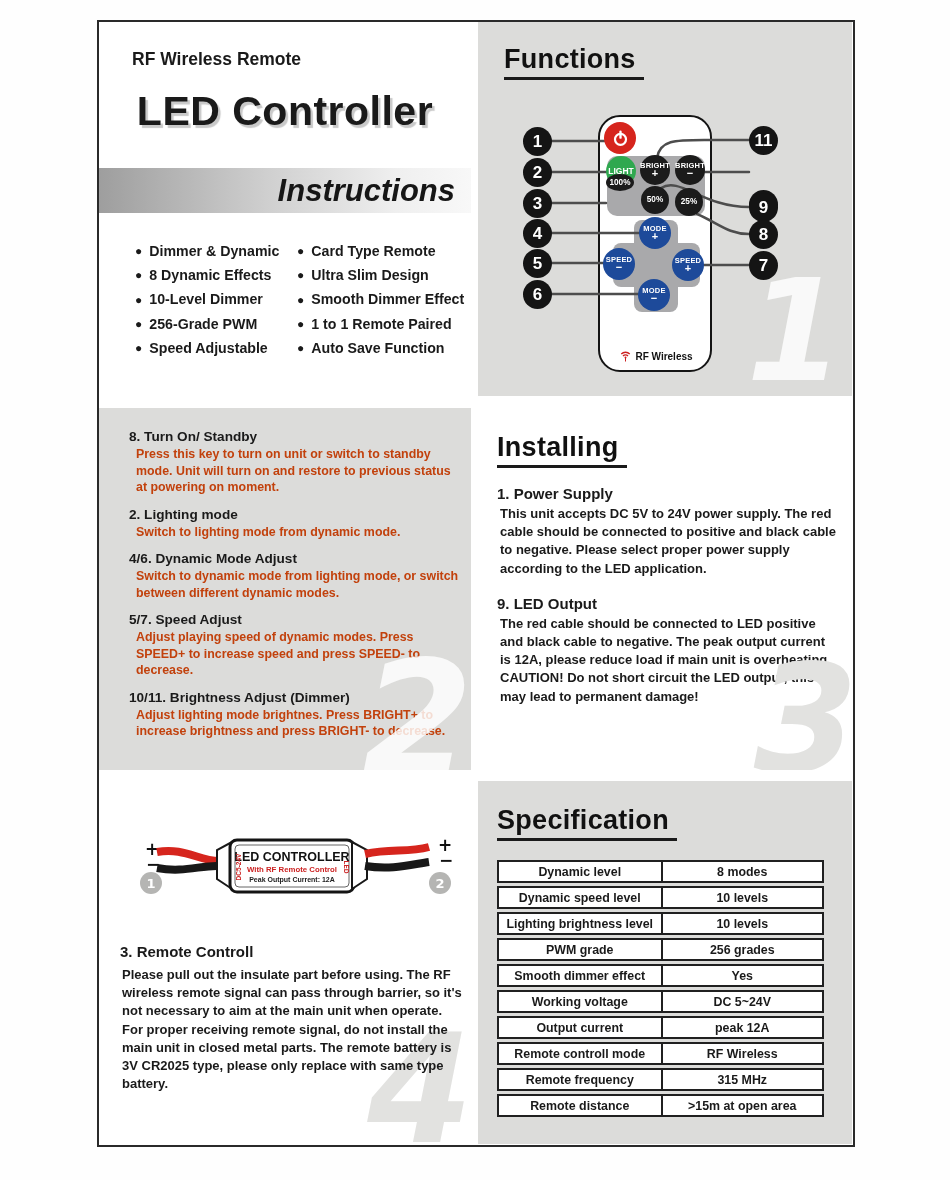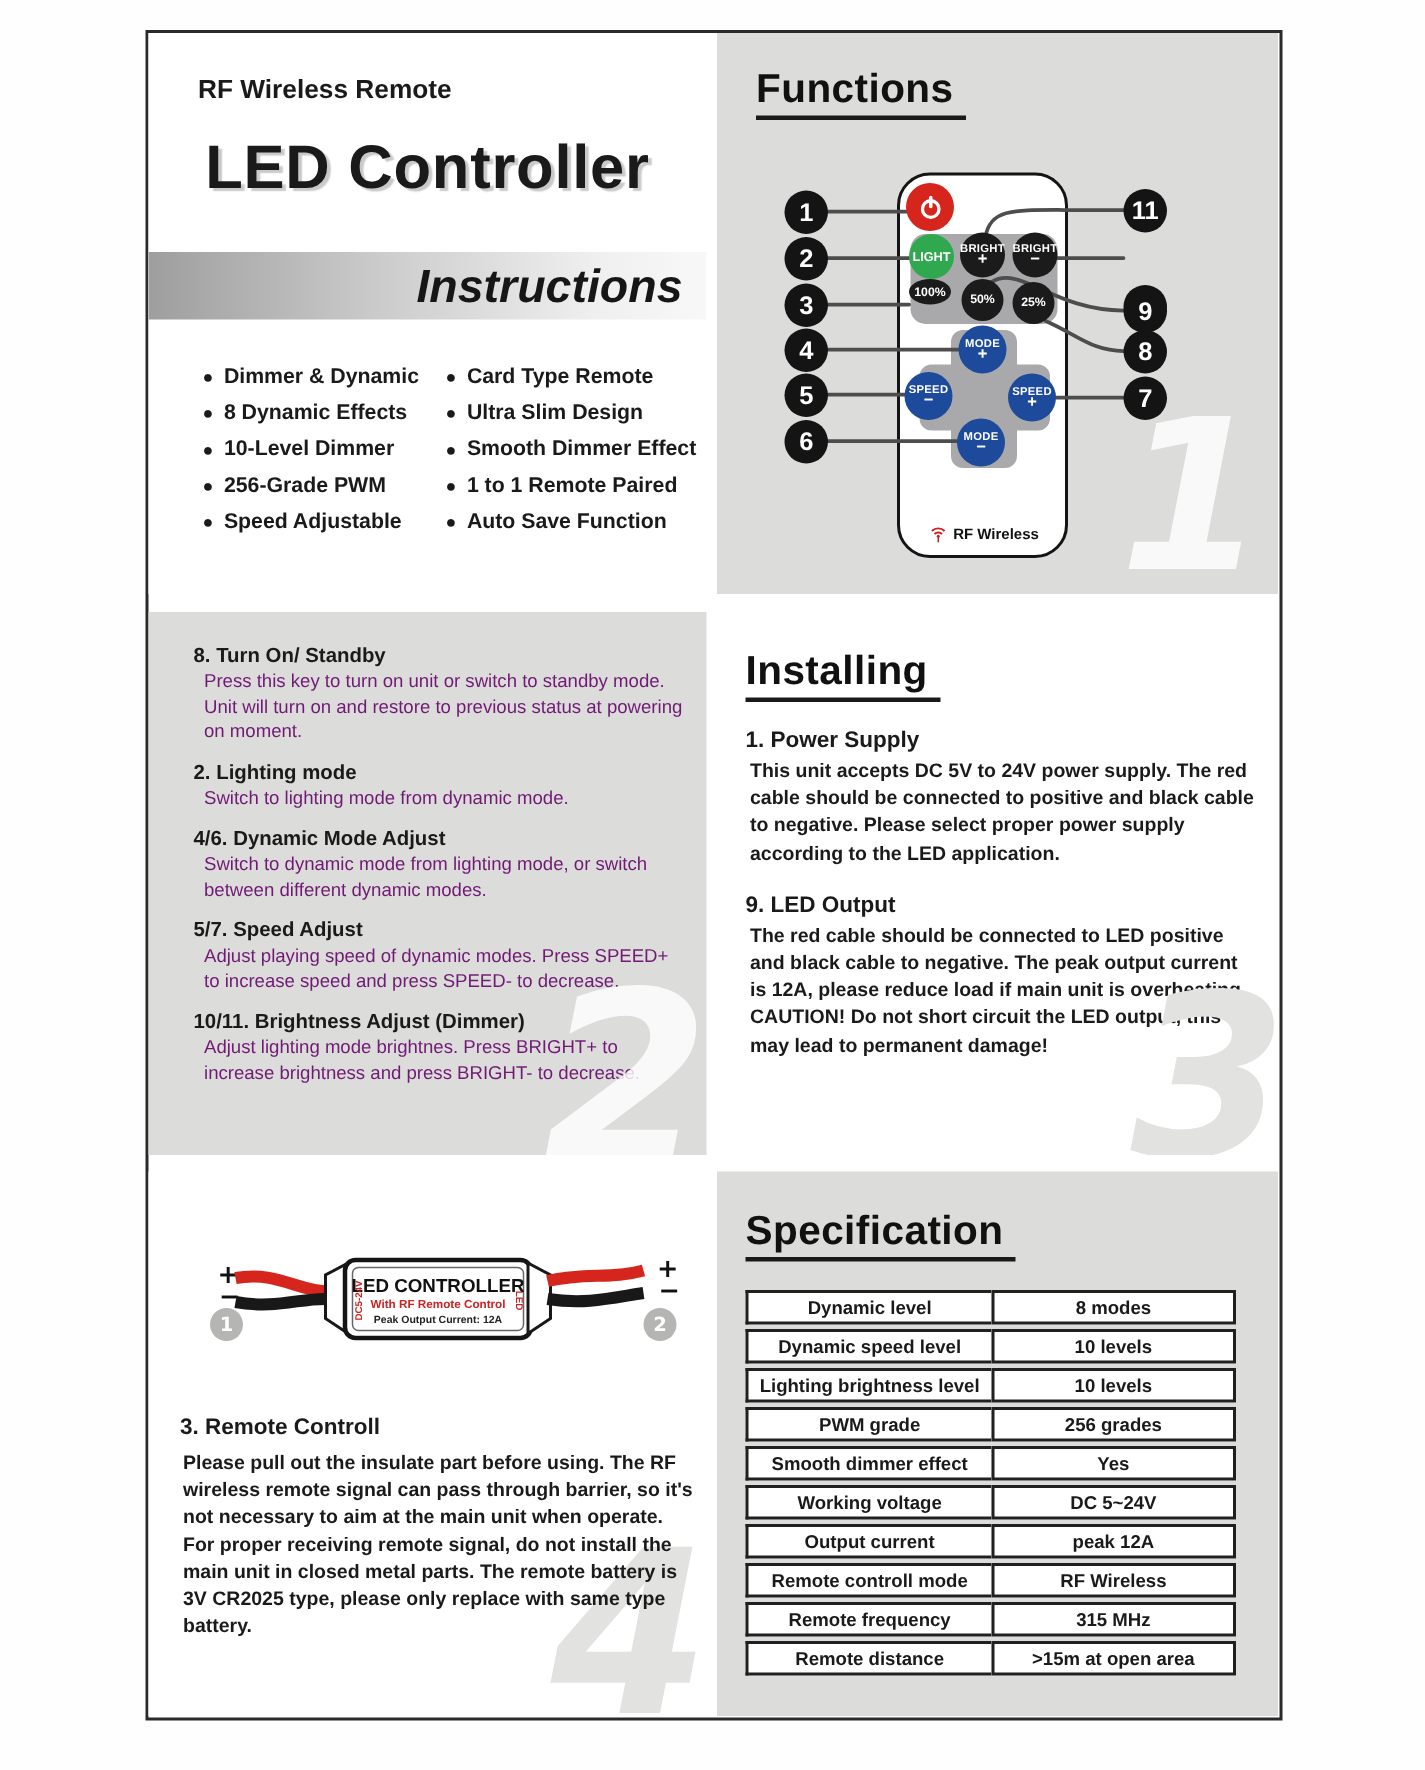--- a/index.html
+++ b/index.html
@@ -56,21 +56,21 @@
   .callout{position:absolute;width:29px;height:29px;border-radius:50%;background:#141414;color:#fff;
            display:flex;align-items:center;justify-content:center;font-size:17px;font-weight:bold;z-index:3;}
   .lines{position:absolute;left:0;top:0;width:374px;height:374px;z-index:2;pointer-events:none;}
   .brand{position:absolute;left:138px;top:328px;width:80px;display:flex;align-items:center;
          justify-content:center;gap:3px;font-size:10px;font-weight:bold;color:#111;}
   
   .ins{padding:16px 12px 0 30px;}
   .ins-item{margin-top:11px;}
   .ins-item:first-child{margin-top:5px;}
   .ins-h{font-size:13.6px;font-weight:bold;margin:0 0 2px 0;}
-  .ins-b{font-size:12.4px;font-weight:normal;color:#701a75;line-height:1.33;margin:0 0 0 7px;max-width:344px;}
+  .ins-b{font-size:12.4px;font-weight:bold;color:#c2410c;line-height:1.33;margin:0 0 0 7px;max-width:344px;}
   
   .inst{padding:24px 14px 0 19px;}
   .inst h3{font-size:15px;margin:17px 0 3px 0;}
   .inst p{font-size:13px;font-weight:bold;line-height:1.4;margin:0 0 0 3px;max-width:350px;}
   .caution{margin-top:0;}
   
   .spec{padding:24px 14px 0 19px;}
   .spec-table{border-collapse:separate;border-spacing:0 3px;margin:16px 0 0 0;width:327px;}
   .spec-table td{border:2px solid #202020;background:#fff;font-size:12.4px;font-weight:bold;
                  text-align:center;padding:1.5px 4px;height:16px;}
@@ -181,21 +181,21 @@
         </div>
       <div class="rbtn bk" style="left:162px;top:133px;width:30px;height:30px;z-index:3;">
           <span class="l1">BRIGHT</span>
           <span class="l2">+</span>
         </div>
       <div class="rbtn bk" style="left:197px;top:133px;width:30px;height:30px;z-index:3;">
           <span class="l1">BRIGHT</span>
           <span class="l2">−</span>
         </div>
 
-      <div class="rbtn bk" style="left:128px;top:164px;width:28px;height:17px;z-index:3;">
+      <div class="rbtn bk" style="left:128px;top:152px;width:28px;height:17px;z-index:3;">
           <span class="pct">100%</span>
         </div>
       <div class="rbtn bk" style="left:163px;top:164px;width:28px;height:28px;z-index:3;">
           <span class="pct">50%</span>
         </div>
       <div class="rbtn bk" style="left:197px;top:166px;width:28px;height:28px;z-index:3;">
           <span class="pct">25%</span>
         </div>
 
       <div class="rbtn bl" style="left:161px;top:195px;width:32px;height:32px;z-index:3;">

